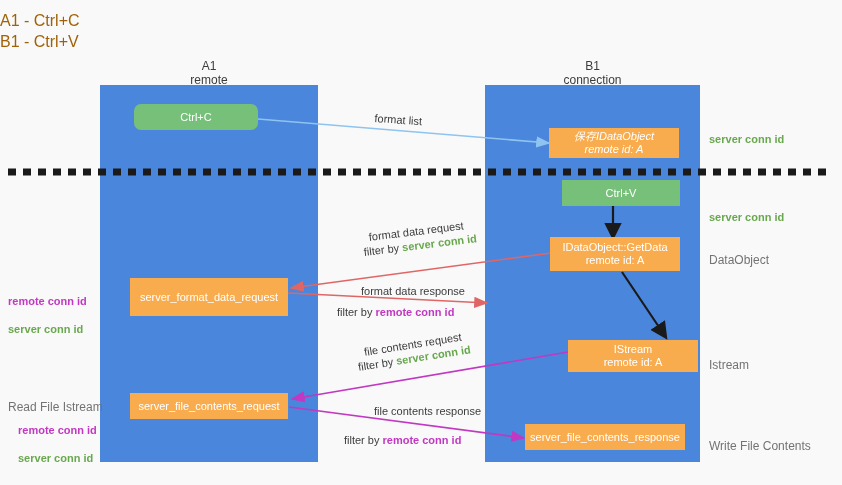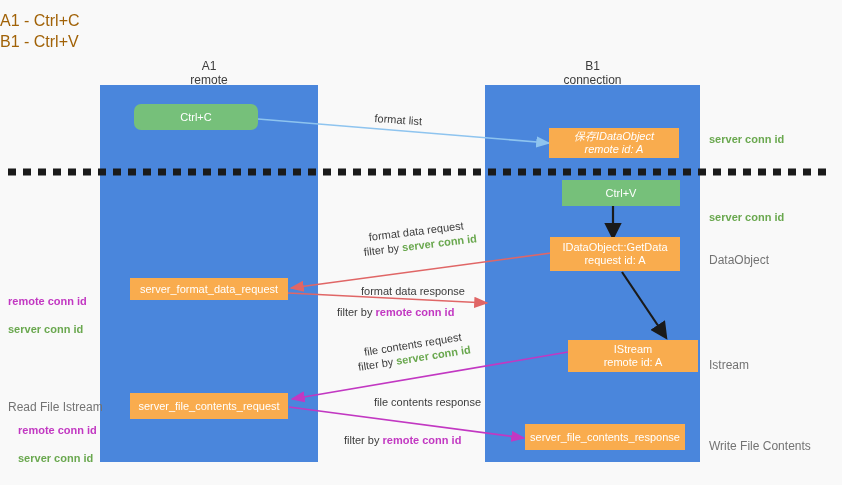--- a/index.html
+++ b/index.html
@@ -143,23 +143,23 @@
   </svg>
 
   <div class="node green" style="left:134px; top:104px; width:124px; height:26px;border-radius:7px;">Ctrl+C</div>
 
   <div class="node orange" style="left:549px; top:128px; width:130px; height:30px;font-style:italic;">保存IDataObject
 remote id: A</div>
 
   <div class="node green" style="left:554px; top:180px; width:118px; height:26px;margin-left:8px;">Ctrl+V</div>
 
   <div class="node orange" style="left:550px; top:237px; width:130px; height:34px;">IDataObject::GetData
-request id: A</div>
-
-  <div class="node orange" style="left:130px; top:278px; width:158px; height:22px;">server_format_data_request</div>
+remote id: A</div>
+
+  <div class="node orange" style="left:130px; top:278px; width:158px; height:38px;">server_format_data_request</div>
 
 
   <div class="node orange" style="left:568px; top:340px; width:130px; height:32px;">IStream
 remote id: A</div>
 
   <div class="node orange" style="left:130px; top:393px; width:158px; height:26px;">server_file_contents_request</div>
 
   <div class="node orange" style="left:525px; top:424px; width:160px; height:26px;">server_file_contents_response</div>
 
   <div class="ann green-b" style="left:709px; top:132px;">server conn id</div>
@@ -198,18 +198,18 @@
     <span>filter by </span><span class="rid">remote conn id</span>
   </div>
 
   <div class="elabel" style="left:363px; top:345px; transform:rotate(-9deg);">
     <span>file contents request</span>
   </div>
   <div class="elabel" style="left:357px; top:360px; transform:rotate(-9deg);">
     <span>filter by </span><span class="sid">server conn id</span>
   </div>
 
-  <div class="elabel" style="left:374px; top:395px;">file contents response</div>
+  <div class="elabel" style="left:374px; top:404px;">file contents response</div>
   <div class="elabel" style="left:344px; top:433px;">
     <span>filter by </span><span class="rid">remote conn id</span>
   </div>
 
 </div>
 
 </body></html>

